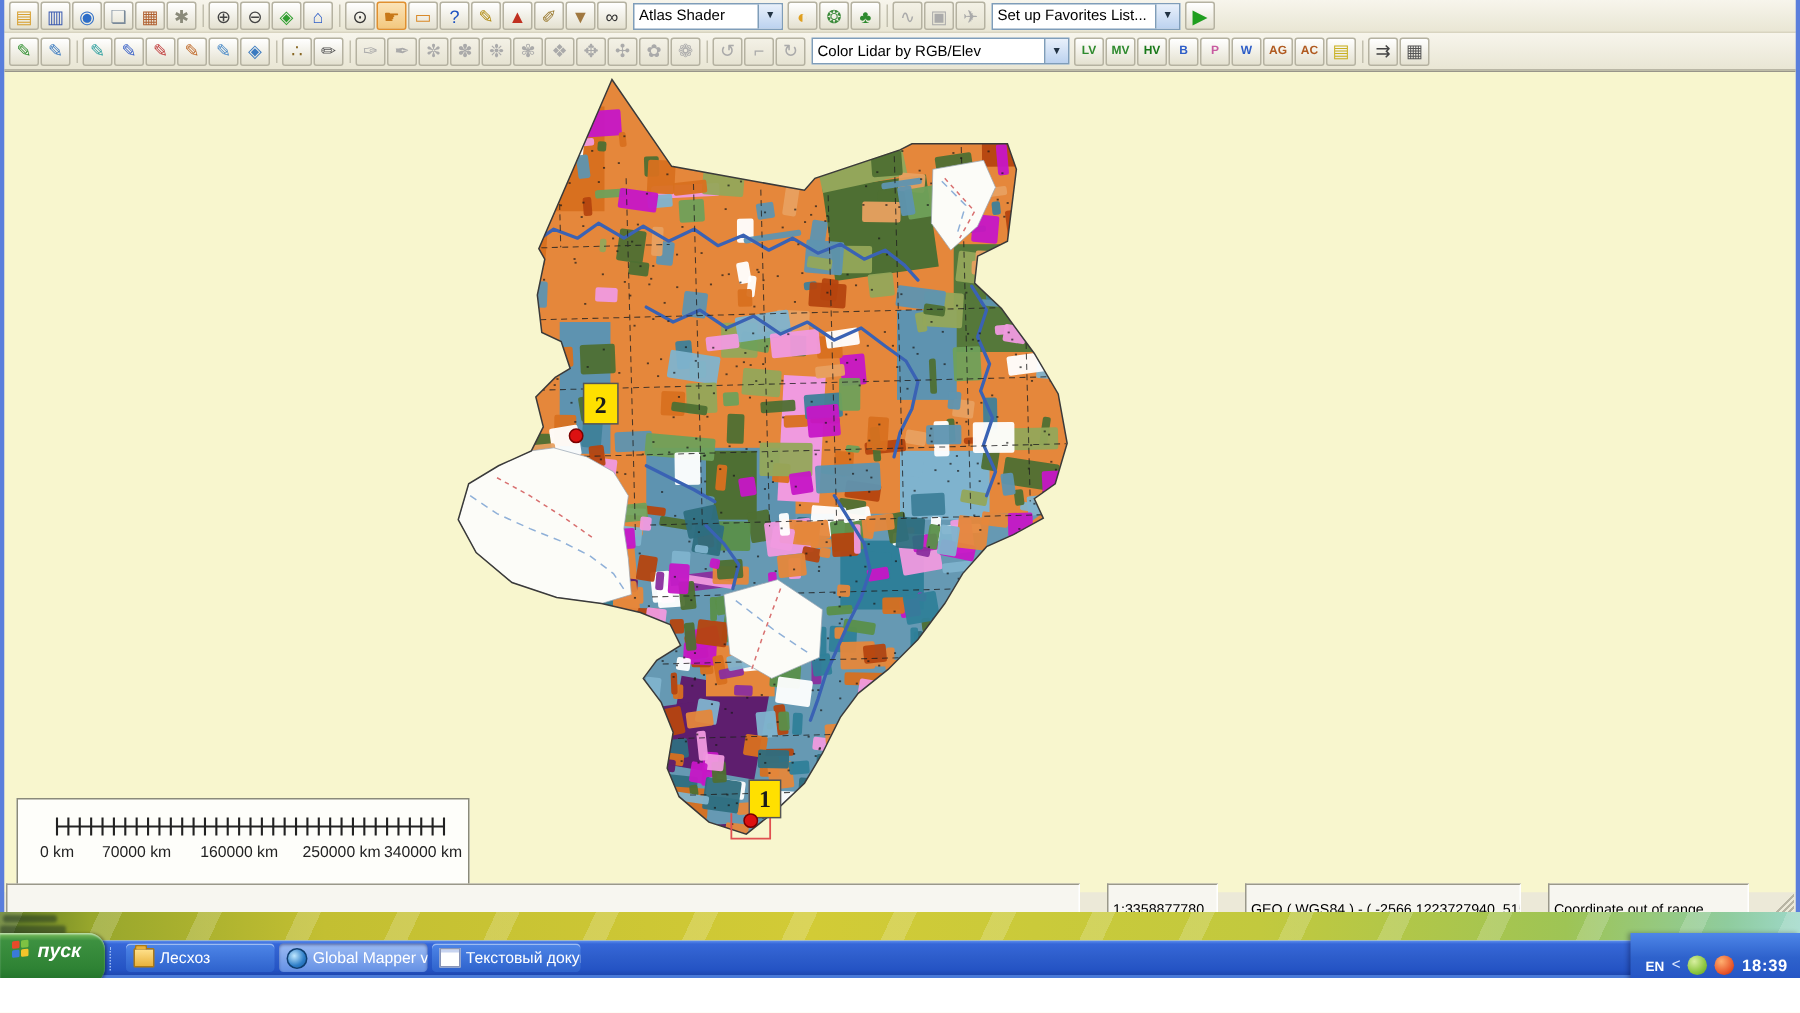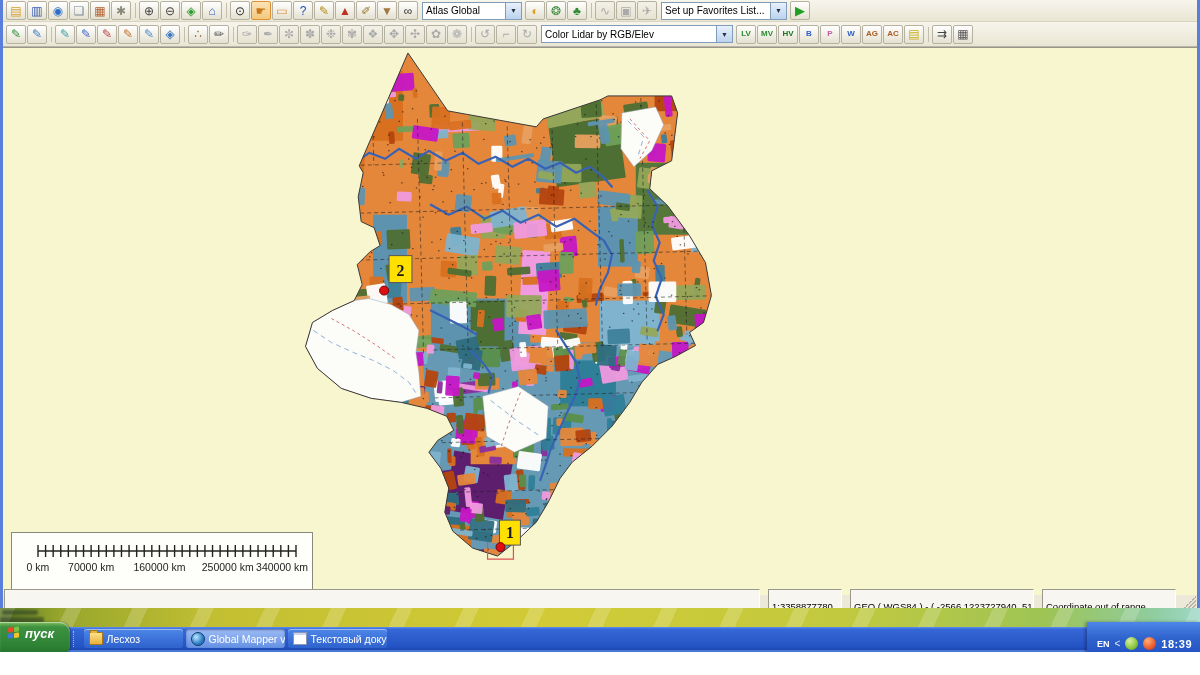--- a/index.html
+++ b/index.html
@@ -33,21 +33,21 @@
   #mapsvg{position:absolute;inset:0;width:100%;height:100%;}
   
   #scalebar{position:absolute;left:8px;bottom:0px;width:302px;height:63px;background:#FEFEFA;
             border:1px solid #8A8A7A;box-sizing:border-box;}
   #scalebar svg{width:100%;height:100%;}
   
   #statusbar{position:absolute;left:0;right:0;bottom:0;height:13px;background:#ECE9D8;display:flex;
              align-items:center;padding:0 1px;box-sizing:border-box;}
   .sfield{height:11px;line-height:10px;font-size:9.5px;color:#000;background:#F7F6F0;
           border:1px solid;border-color:#9A988A #FFF #FFF #9A988A;box-sizing:border-box;
-          padding:12px 3px;white-space:nowrap;overflow:hidden;margin-right:8px;}
+          padding:12px 3px;white-space:nowrap;overflow:hidden;margin-right:18px;}
   .sfield.grow{flex:1;}
   #grip{width:12px;height:12px;flex:none;background:
         linear-gradient(135deg,transparent 50%,#B8B5A4 50%,#B8B5A4 58%,transparent 58%,transparent 66%,#B8B5A4 66%,#B8B5A4 74%,transparent 74%,transparent 82%,#B8B5A4 82%,#B8B5A4 90%,transparent 90%);}
   
   #desktop{position:absolute;left:0;right:0;top:608px;height:19px;
      background:linear-gradient(90deg,#5E7A24 0%,#97A62C 5%,#C3BF32 18%,#D2CB36 45%,#C2C93E 70%,#9EC455 87%,#8FCC9E 96%,#9ED8C8 100%);}
   #desktop:before{content:"";position:absolute;inset:0;
      background:repeating-linear-gradient(115deg,rgba(255,255,255,.18) 0 14px,rgba(255,255,255,0) 14px 60px);}
   .smudge{position:absolute;background:rgba(35,55,35,.55);filter:blur(1px);border-radius:2px;}
   
@@ -141,21 +141,21 @@
         <div class="tbtn">
           <span style="color: rgb(154, 122, 48);">✐</span>
         </div>
         <div class="tbtn">
           <span style="color: rgb(160, 120, 64);">▼</span>
         </div>
         <div class="tbtn">
           <span style="color: rgb(51, 51, 51);">∞</span>
         </div>
         <div class="combo" style="width: 100px;">
-          <span class="combo-text">Atlas Global</span>
+          <span class="combo-text">Atlas Shader</span>
           <span class="combo-arrow">▼</span>
         </div>
         <div class="tbtn">
           <span style="color: rgb(224, 160, 32);">◐</span>
         </div>
         <div class="tbtn">
           <span style="color: rgb(58, 138, 58);">❂</span>
         </div>
         <div class="tbtn">
           <span style="color: rgb(46, 138, 46);">♣</span>
@@ -248,21 +248,21 @@
         <div class="tsep"></div>
         <div class="tbtn disabled">
           <span style="color: rgb(170, 170, 170);">↺</span>
         </div>
         <div class="tbtn disabled">
           <span style="color: rgb(170, 170, 170);">⌐</span>
         </div>
         <div class="tbtn disabled">
           <span style="color: rgb(170, 170, 170);">↻</span>
         </div>
-        <div class="combo" style="width: 192px;">
+        <div class="combo" style="width: 172px;">
           <span class="combo-text">Color Lidar by RGB/Elev</span>
           <span class="combo-arrow">▼</span>
         </div>
         <div class="tbtn small-text">
           <span style="color: rgb(46, 138, 46);">LV</span>
         </div>
         <div class="tbtn small-text">
           <span style="color: rgb(46, 138, 46);">MV</span>
         </div>
         <div class="tbtn small-text">

